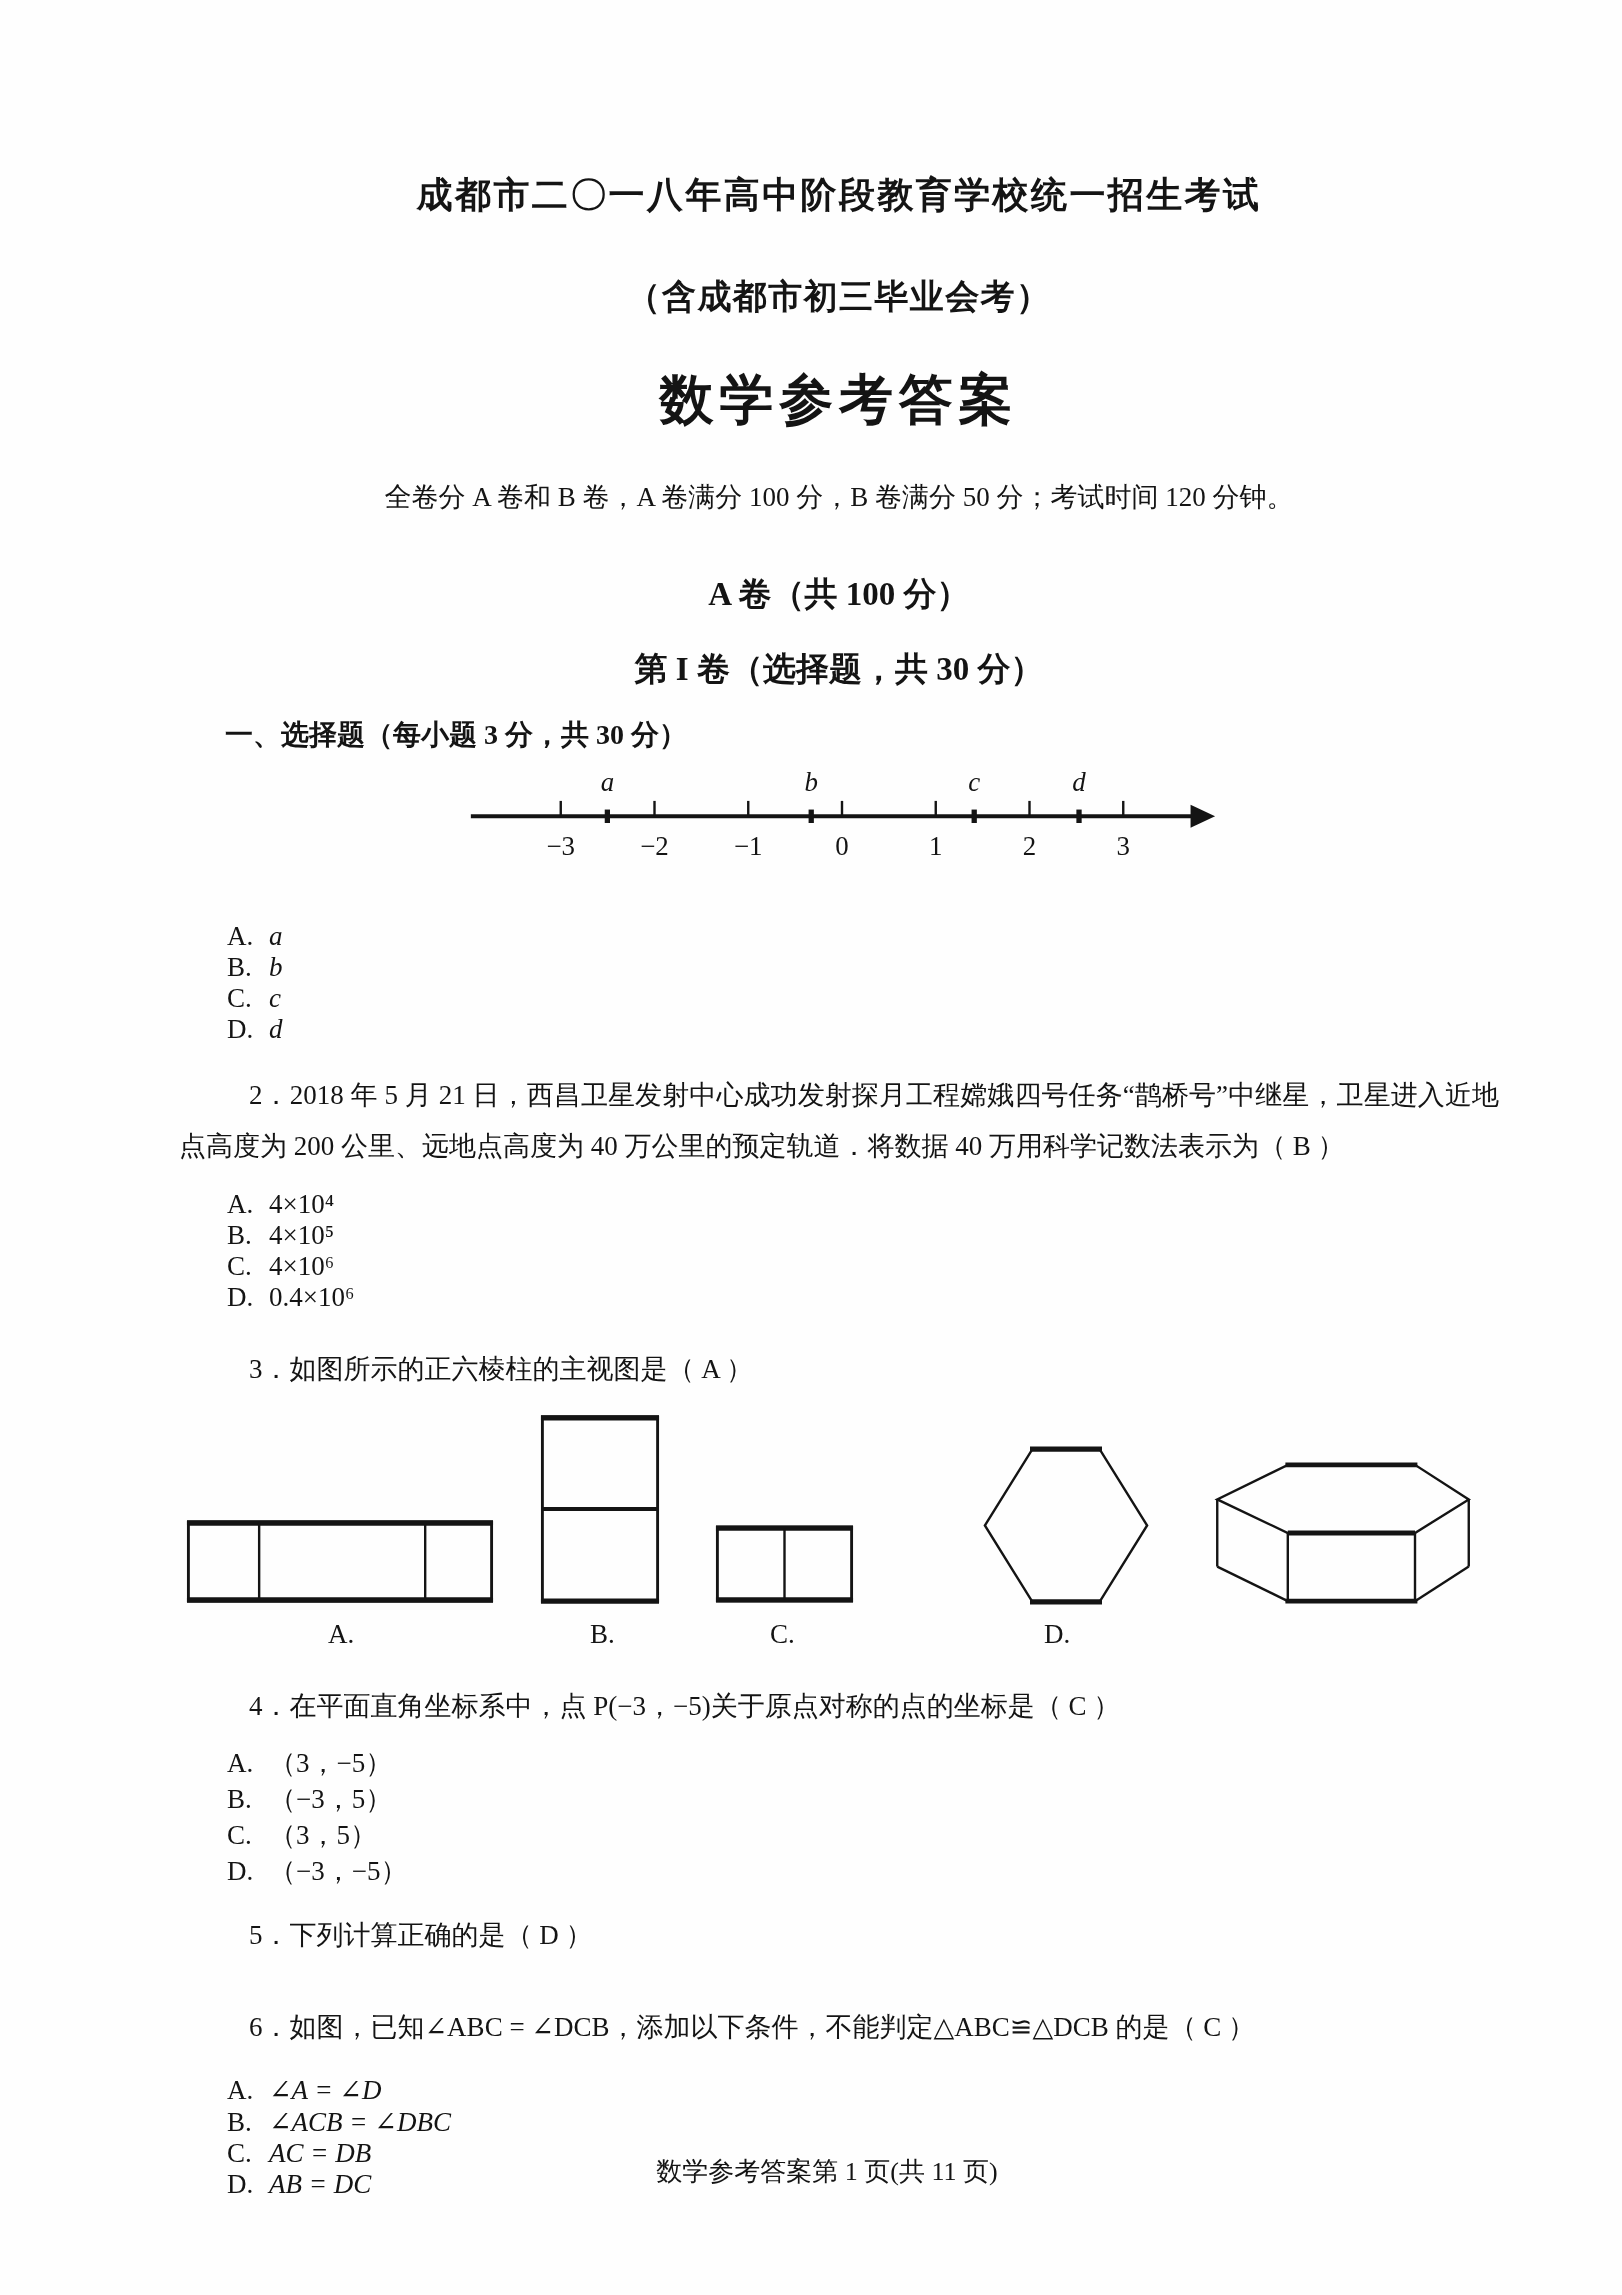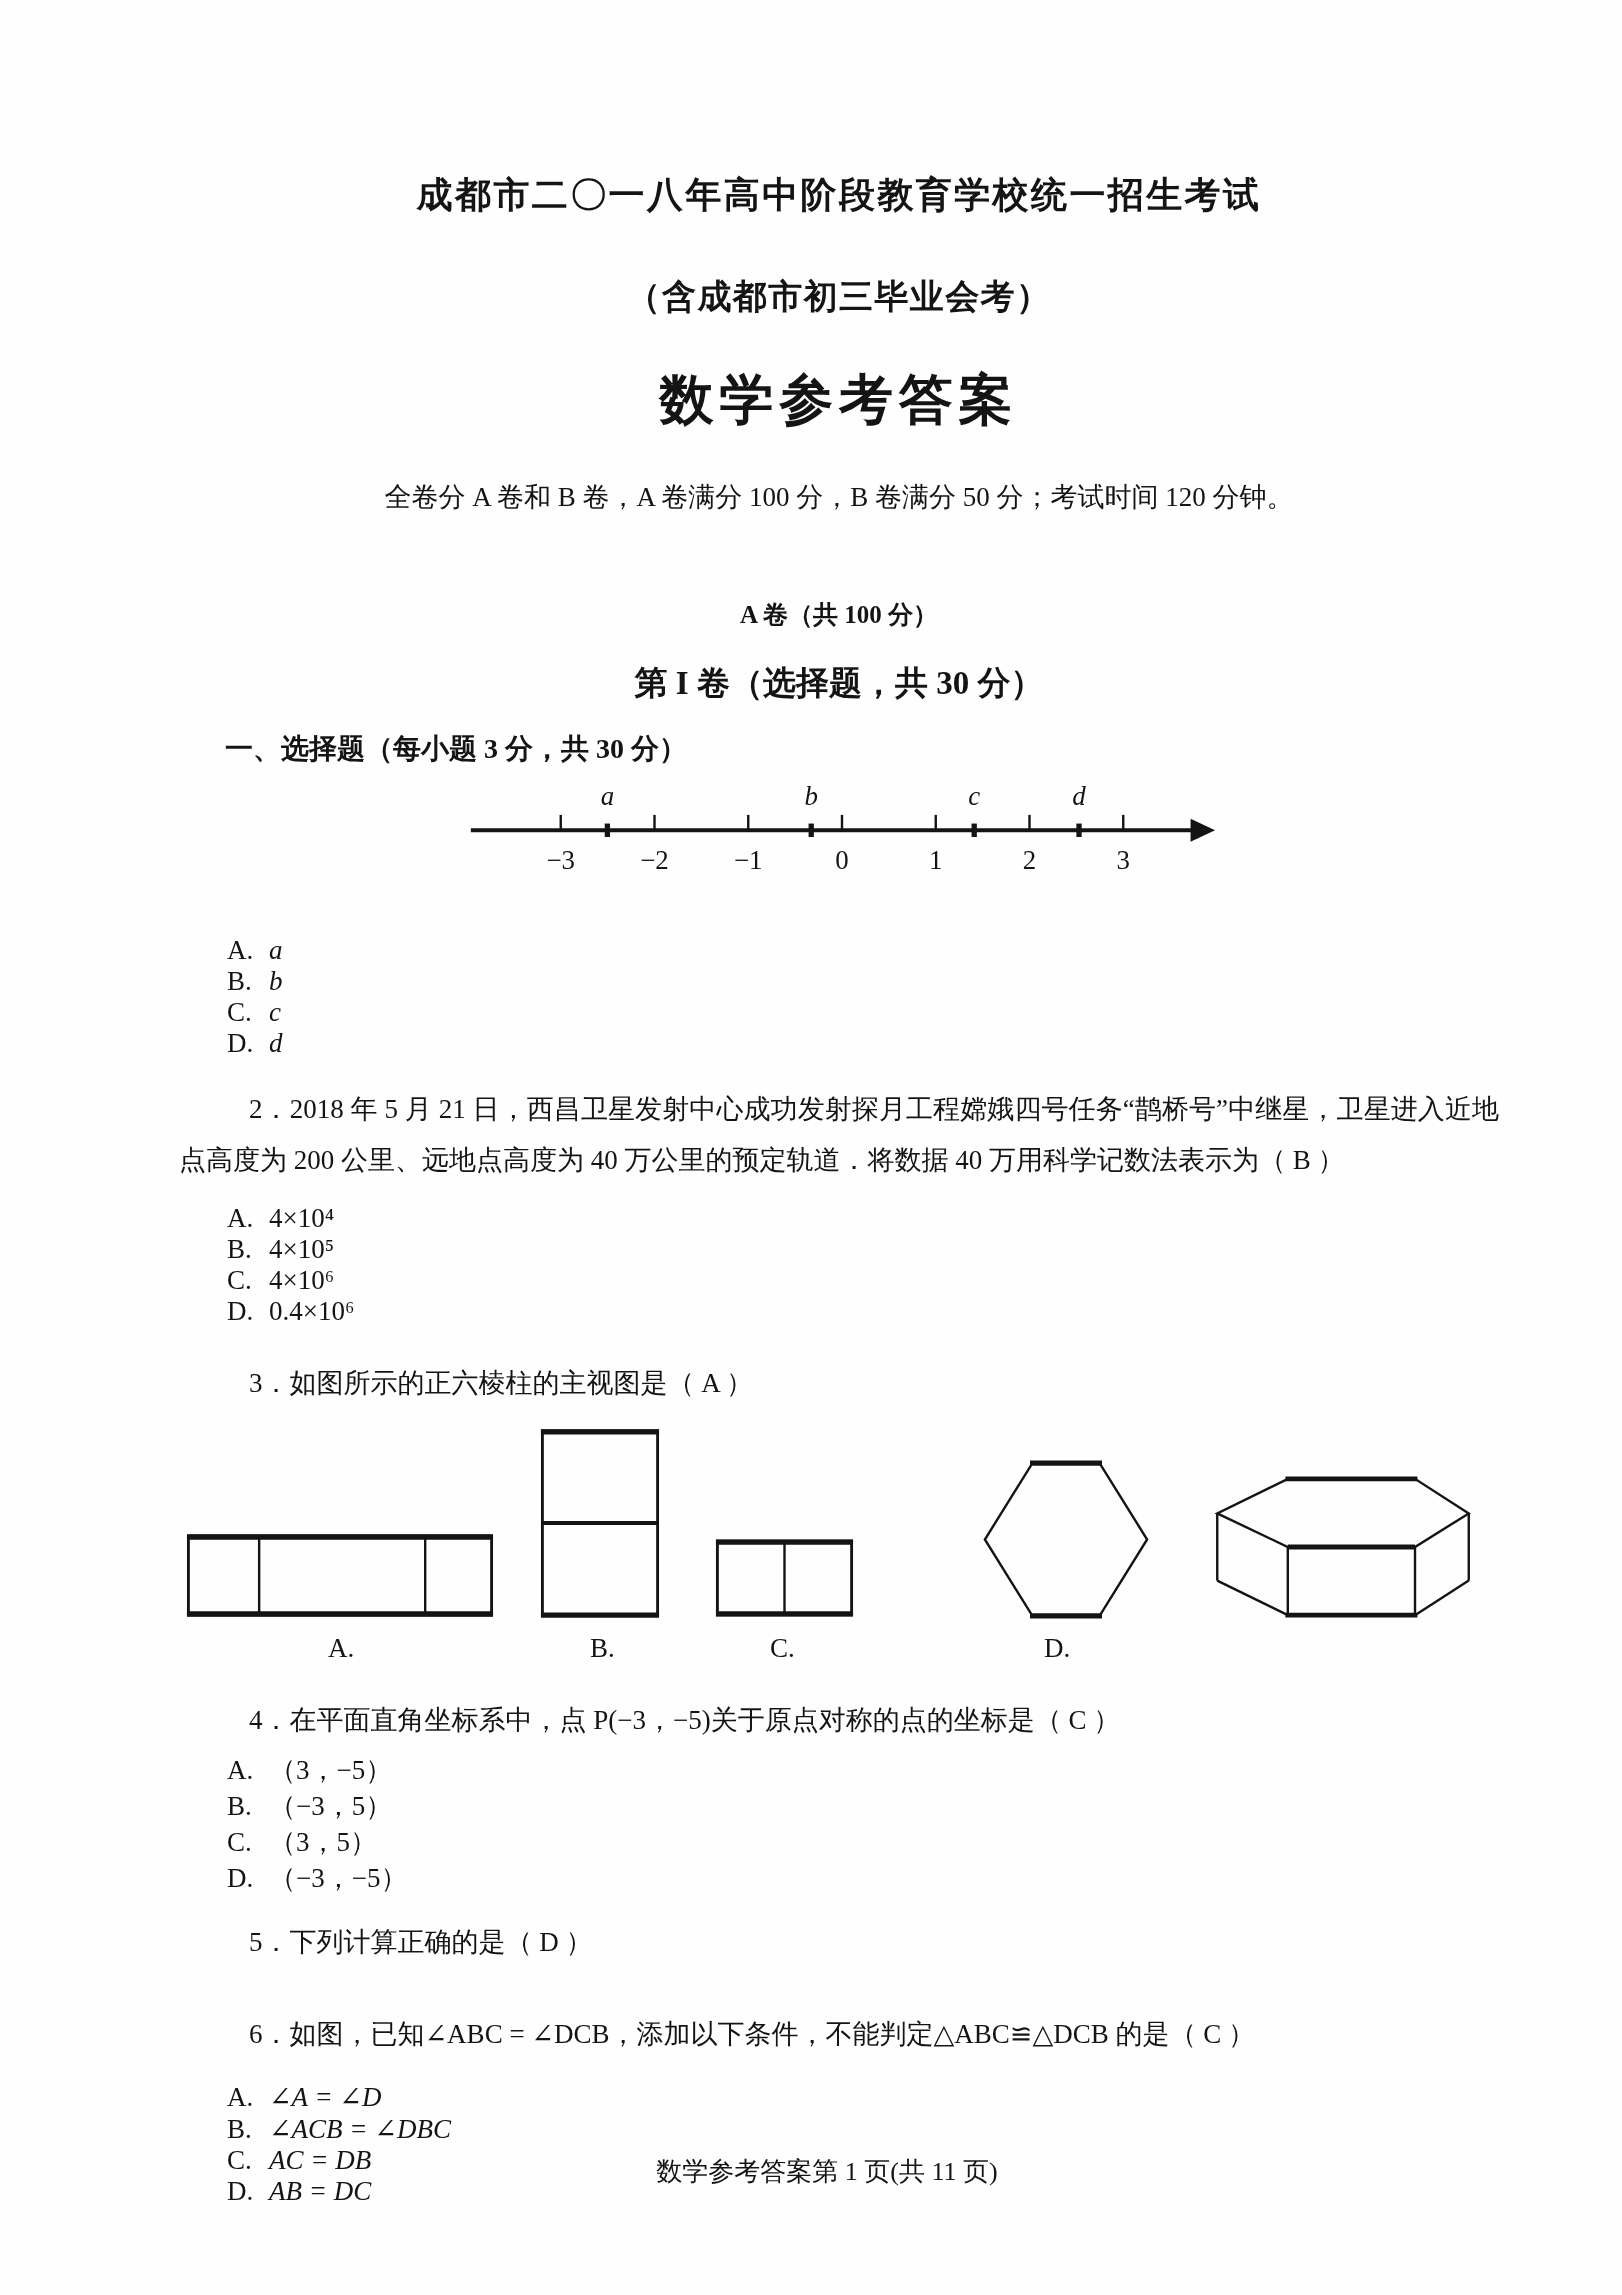--- a/index.html
+++ b/index.html
@@ -12,39 +12,39 @@
     overflow:hidden;
   }
   .sheet { position:absolute; inset:0; background:#fefefe; }
   .content { position:absolute; left:179px; top:0; width:1320px; }
 
   .t1 { margin-top:171px; font-size:36px; font-weight:bold; text-align:center; letter-spacing:2.4px; }
   .t2 { margin-top:54px; font-size:34px; font-weight:bold; text-align:center; letter-spacing:1.4px; }
   .t3 { margin-top:44px;  font-size:54px; font-weight:bold; text-align:center; letter-spacing:5.8px; }
   .intro { margin-top:42px; font-size:27px; text-align:center; }
 
-  .secA { margin-top:83px; font-size:25px; font-weight:bold; text-align:center; }
+  .secA { margin-top:57px; font-size:33px; font-weight:bold; text-align:center; }
   .secI { margin-top:30px; font-size:33px; font-weight:bold; text-align:center; }
   .partH { margin-top:24px; font-size:28px; font-weight:bold; padding-left:46px; }
 
   .qtext { font-size:27px; line-height:1.25; text-indent:70px; text-align:justify; }
   #q1 { margin-top:30px; }
   #q2 { margin-top:25.5px; line-height:1.88; }
   #q3 { margin-top:40px; }
   #q4 { margin-top:37px; }
   #q5 { margin-top:30px; }
   #q6 { margin-top:59px; }
 
   .numline-wrap { margin-top:13.5px; margin-left:288px; width:750px; }
 
   .optrow { display:flex; padding-left:48px; font-size:27px; margin-top:40px;flex-direction:column; }
   .optrow .opt { width:308px; white-space:nowrap; }
   .optrow .opt:last-child { width:auto; }
   .optrow.tight { margin-top:17px; }
-  .optrow.mt55 { margin-top:14px; }
+  .optrow.mt55 { margin-top:21px; }
   .optrow.mt60 { margin-top:29px; }
   .optrow.q6row .opt { width:310px; }
   .olab { display:inline-block; min-width:42px; }
   .ital { font-style:italic; }
 
   .figrow { position:relative; margin-top:21.6px; height:197px; }
   .figrow .fig { position:absolute; bottom:0; }
   .figA { left:7.2px; }   .figB { left:361px; }
   .figC { left:536px; } .figD { left:803px; }
   .figP { left:1034px; }

